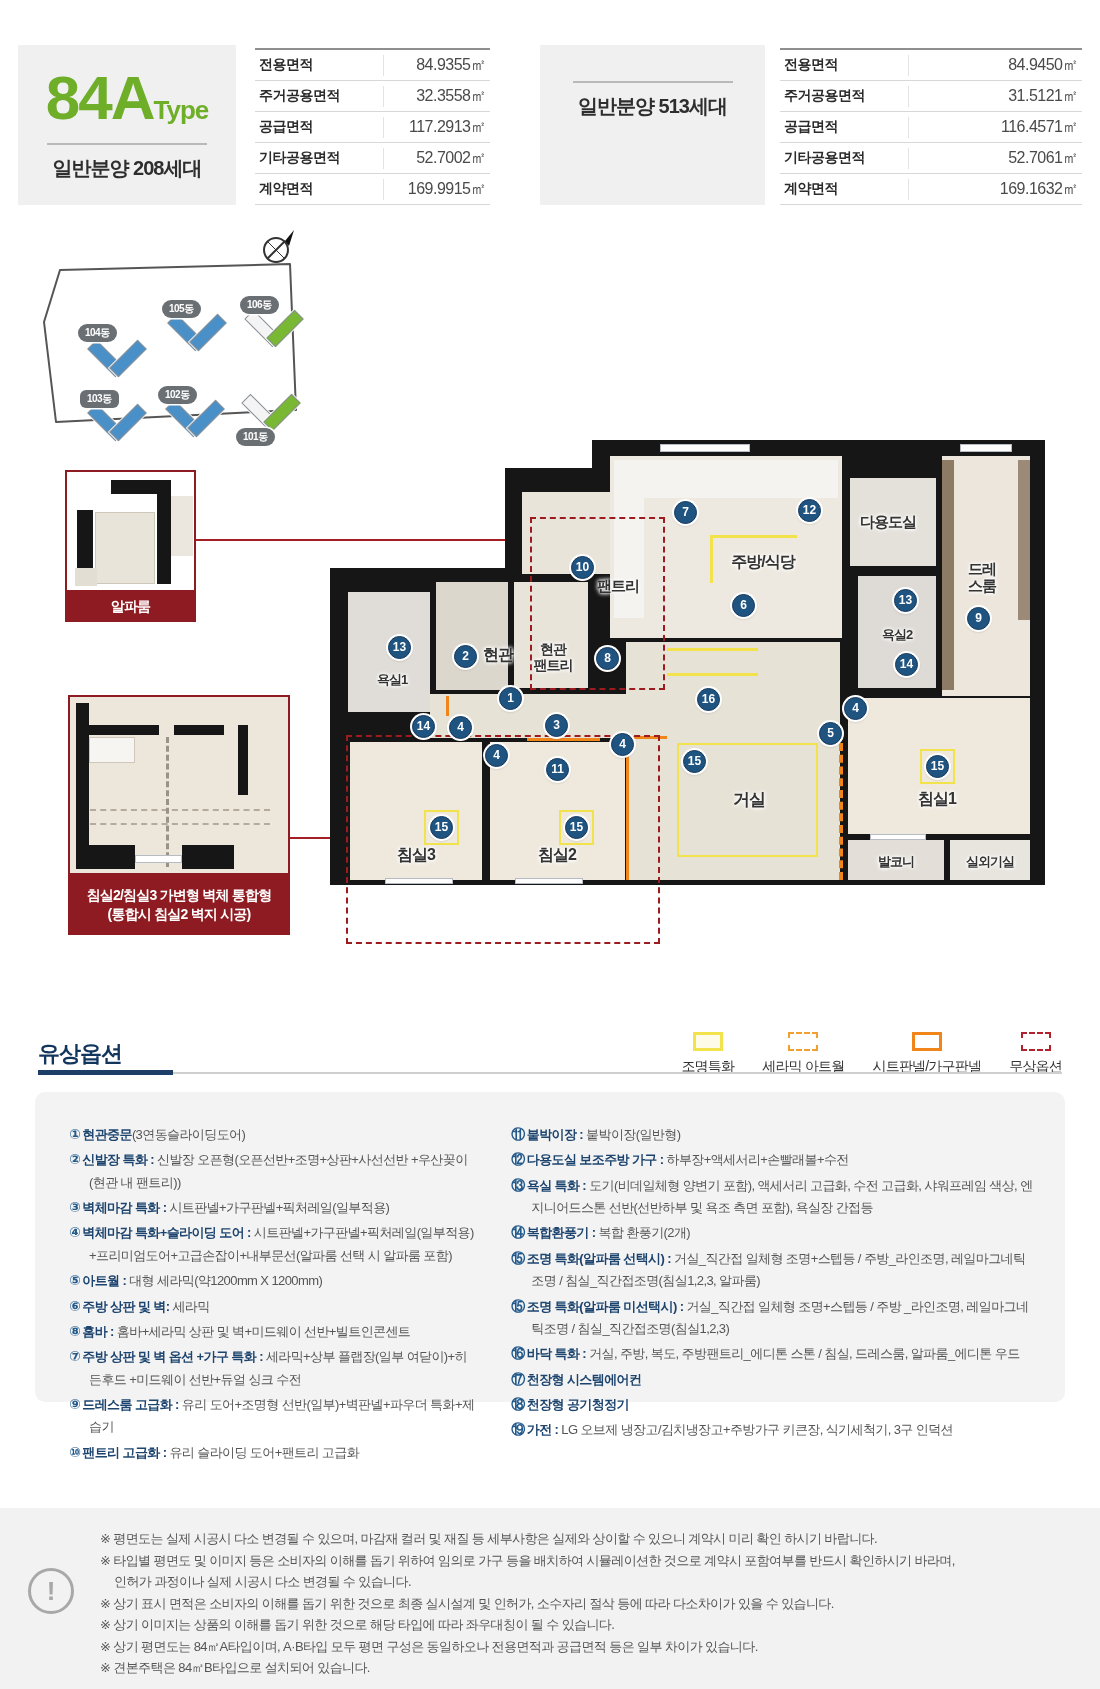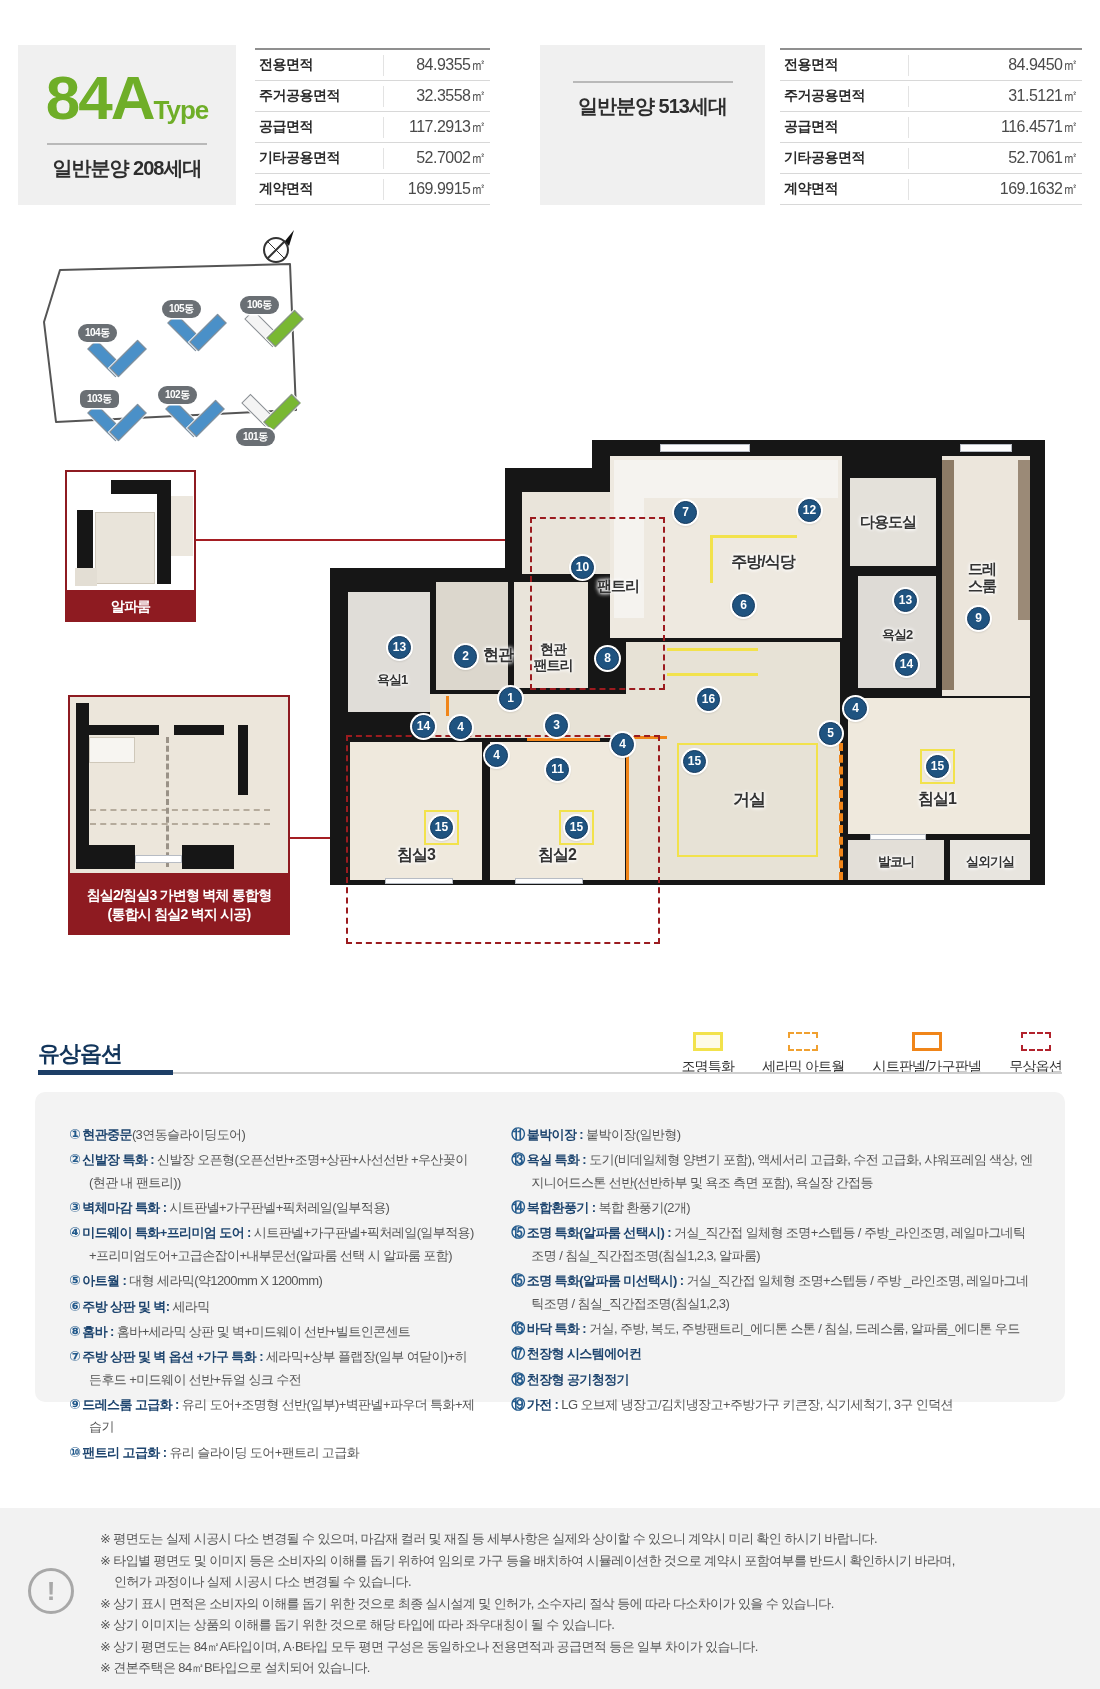--- a/index.html
+++ b/index.html
@@ -342,30 +342,31 @@
   </div>
 </div>
 <div class="abs" style="left:38px;top:1072px;width:1024px;border-top:2px solid #cfcfcf;"></div>
 <div class="abs" style="left:38px;top:1070px;width:135px;height:5px;background:#1d3e66;"></div>
 
 <div class="abs opt-box" style="left:35px;top:1092px;width:1030px;height:310px;">
   <div class="opt-col left">
     <div class="opt-item"><span class="opt-n">①</span><span class="opt-b">현관중문</span><span>(3연동슬라이딩도어)</span></div>
     <div class="opt-item"><span class="opt-n">②</span><span class="opt-b">신발장 특화 : </span><span>신발장 오픈형(오픈선반+조명+상판+사선선반 +우산꽂이(현관 내 팬트리))</span></div>
     <div class="opt-item"><span class="opt-n">③</span><span class="opt-b">벽체마감 특화 : </span><span>시트판넬+가구판넬+픽처레일(일부적용)</span></div>
-    <div class="opt-item"><span class="opt-n">④</span><span class="opt-b">미드웨이 특화+프리미엄 도어 : </span><span>시트판넬+가구판넬+픽처레일(일부적용) +프리미엄도어+고급손잡이+내부문선(알파룸 선택 시 알파룸 포함)</span></div>
+    <div class="opt-item"><span class="opt-n">④</span><span class="opt-b">벽체마감 특화+슬라이딩 도어 : </span><span>시트판넬+가구판넬+픽처레일(일부적용) +프리미엄도어+고급손잡이+내부문선(알파룸 선택 시 알파룸 포함)</span></div>
     <div class="opt-item"><span class="opt-n">⑤</span><span class="opt-b">아트월 : </span><span>대형 세라믹(약1200mm X 1200mm)</span></div>
     <div class="opt-item"><span class="opt-n">⑥</span><span class="opt-b">주방 상판 및 벽: </span><span>세라믹</span></div>
     <div class="opt-item"><span class="opt-n">⑧</span><span class="opt-b">홈바 : </span><span>홈바+세라믹 상판 및 벽+미드웨이 선반+빌트인콘센트</span></div>
     <div class="opt-item"><span class="opt-n">⑦</span><span class="opt-b">주방 상판 및 벽 옵션 +가구 특화 : </span><span>세라믹+상부 플랩장(일부 여닫이)+히든후드 +미드웨이 선반+듀얼 싱크 수전</span></div>
     <div class="opt-item"><span class="opt-n">⑨</span><span class="opt-b">드레스룸 고급화 : </span><span>유리 도어+조명형 선반(일부)+벽판넬+파우더 특화+제습기</span></div>
     <div class="opt-item"><span class="opt-n">⑩</span><span class="opt-b">팬트리 고급화 : </span><span>유리 슬라이딩 도어+팬트리 고급화</span></div>
   </div>
   <div class="opt-col right">
     <div class="opt-item"><span class="opt-n">⑪</span><span class="opt-b">붙박이장 : </span><span>붙박이장(일반형)</span></div>
+    <div class="opt-item"><span class="opt-n">⑫</span><span class="opt-b">다용도실 보조주방 가구 : </span><span>하부장+액세서리+손빨래볼+수전</span></div>
     <div class="opt-item"><span class="opt-n">⑬</span><span class="opt-b">욕실 특화 : </span><span>도기(비데일체형 양변기 포함), 액세서리 고급화, 수전 고급화, 샤워프레임 색상, 엔지니어드스톤 선반(선반하부 및 욕조 측면 포함), 욕실장 간접등</span></div>
     <div class="opt-item"><span class="opt-n">⑭</span><span class="opt-b">복합환풍기 : </span><span>복합 환풍기(2개)</span></div>
     <div class="opt-item"><span class="opt-n">⑮</span><span class="opt-b">조명 특화(알파룸 선택시) : </span><span>거실_직간접 일체형 조명+스텝등 / 주방_라인조명, 레일마그네틱조명 / 침실_직간접조명(침실1,2,3, 알파룸)</span></div>
     <div class="opt-item"><span class="opt-n">⑮</span><span class="opt-b">조명 특화(알파룸 미선택시) : </span><span>거실_직간접 일체형 조명+스텝등 / 주방 _라인조명, 레일마그네틱조명 / 침실_직간접조명(침실1,2,3)</span></div>
     <div class="opt-item"><span class="opt-n">⑯</span><span class="opt-b">바닥 특화 : </span><span>거실, 주방, 복도, 주방팬트리_에디톤 스톤 / 침실, 드레스룸, 알파룸_에디톤 우드</span></div>
     <div class="opt-item"><span class="opt-n">⑰</span><span class="opt-b">천장형 시스템에어컨</span><span></span></div>
     <div class="opt-item"><span class="opt-n">⑱</span><span class="opt-b">천장형 공기청정기</span><span></span></div>
     <div class="opt-item"><span class="opt-n">⑲</span><span class="opt-b">가전 : </span><span>LG 오브제 냉장고/김치냉장고+주방가구 키큰장, 식기세척기, 3구 인덕션</span></div>
   </div>
 </div>

